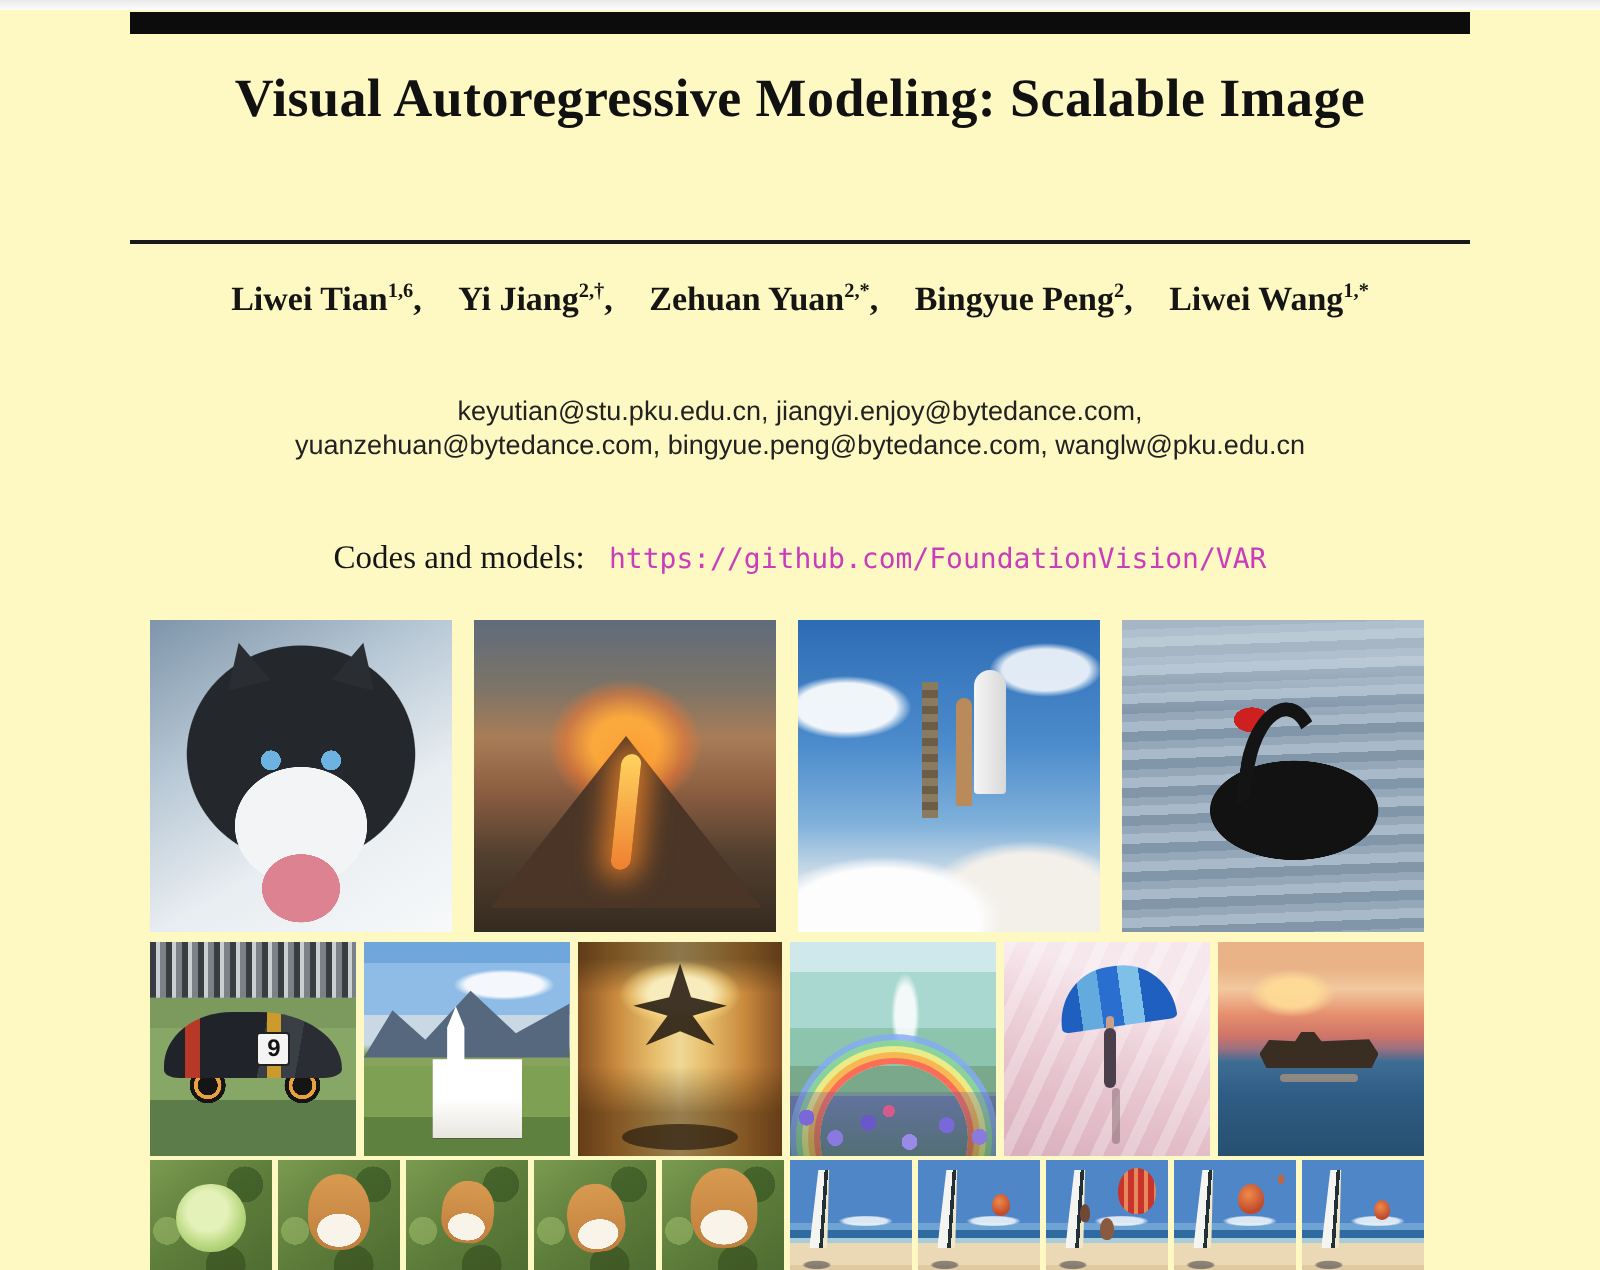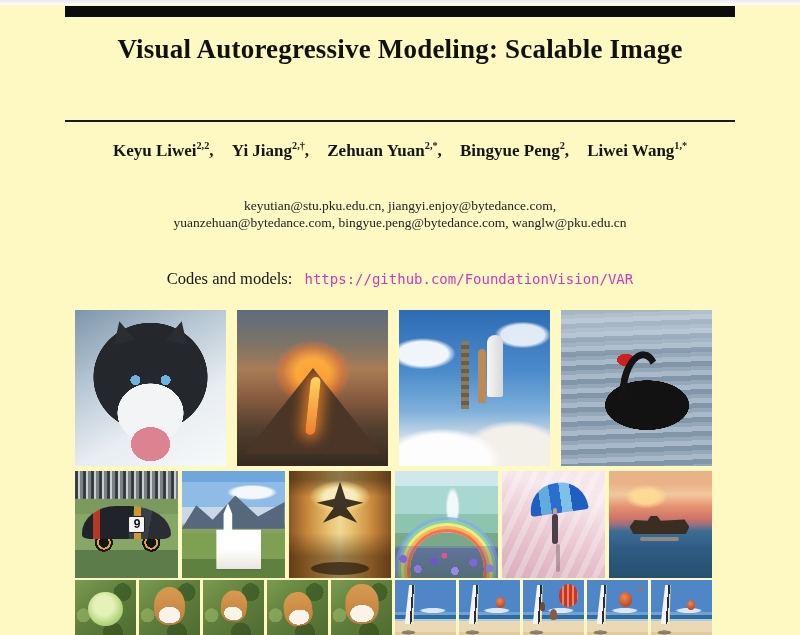--- a/index.html
+++ b/index.html
@@ -20,21 +20,21 @@
   .authors { position:absolute; left:40px; top:140px; width:720px; text-align:center;
     font-weight:bold; font-size:17px; color:#151515; }
   .author { margin:0 7px; white-space:nowrap; }
   sup { font-size:.6em; font-weight:bold; }
 
   .affils { position:absolute; left:40px; top:169px; width:720px; text-align:center; font-size:16.5px; }
   .affil { white-space:nowrap; }
   .affil-gap { display:inline-block; width:52px; }
 
   .emails { position:absolute; left:40px; top:197px; width:720px; text-align:center;
-    font-family:Liberation Serif, serif; font-size:13.5px; line-height:17px; color:#222; }
+    font-family:Liberation Sans, sans-serif; font-size:13.5px; line-height:17px; color:#222; }
 
   .linkline { position:absolute; left:40px; width:720px; text-align:center; font-size:16.5px; color:#161616; }
   .linkline.l1 { top:244px; }
   .linkline.l2 { top:269px; }
   .url { font-family:"DejaVu Sans Mono", monospace; font-size:14px; color:#c93cbb;
     margin-left:8px; text-decoration:none; cursor:pointer; }
 
   
   .gallery { position:absolute; left:75px; top:310px; width:637px; }
   .g-row { display:flex; }
@@ -220,21 +220,21 @@
   <div class="top-strip"></div>
   <div class="rule-top"></div>
 
   <div class="title">
     <div>Visual Autoregressive Modeling:  Scalable Image</div>
   </div>
 
   <div class="rule-mid"></div>
 
   <div class="authors">
-    <span class="author"><span>Keyu Liwei</span><sup>2,2</sup><span>,</span></span>
+    <span class="author"><span>Liwei Tian</span><sup>1,6</sup><span>,</span></span>
     <span class="author"><span>Yi Jiang</span><sup>2,†</sup><span>,</span></span>
     <span class="author"><span>Zehuan Yuan</span><sup>2,*</sup><span>,</span></span>
     <span class="author"><span>Bingyue Peng</span><sup>2</sup><span>,</span></span>
     <span class="author"><span>Liwei Wang</span><sup>1,*</sup><span></span></span>
   </div>
 
 
   <div class="emails">
     <div>keyutian@stu.pku.edu.cn, jiangyi.enjoy@bytedance.com,</div>
     <div>yuanzehuan@bytedance.com, bingyue.peng@bytedance.com, wanglw@pku.edu.cn</div>

